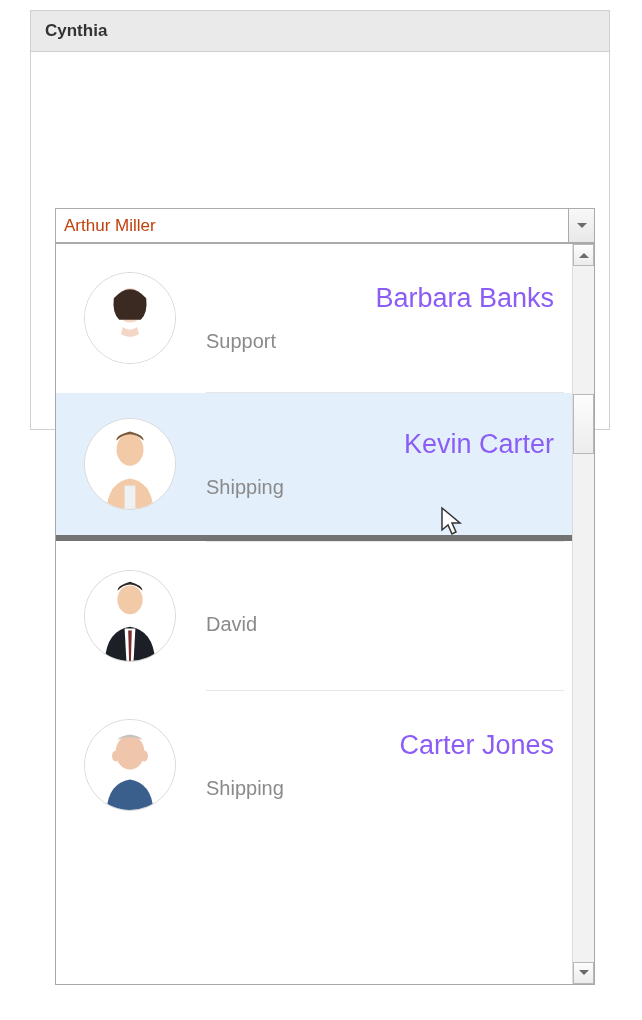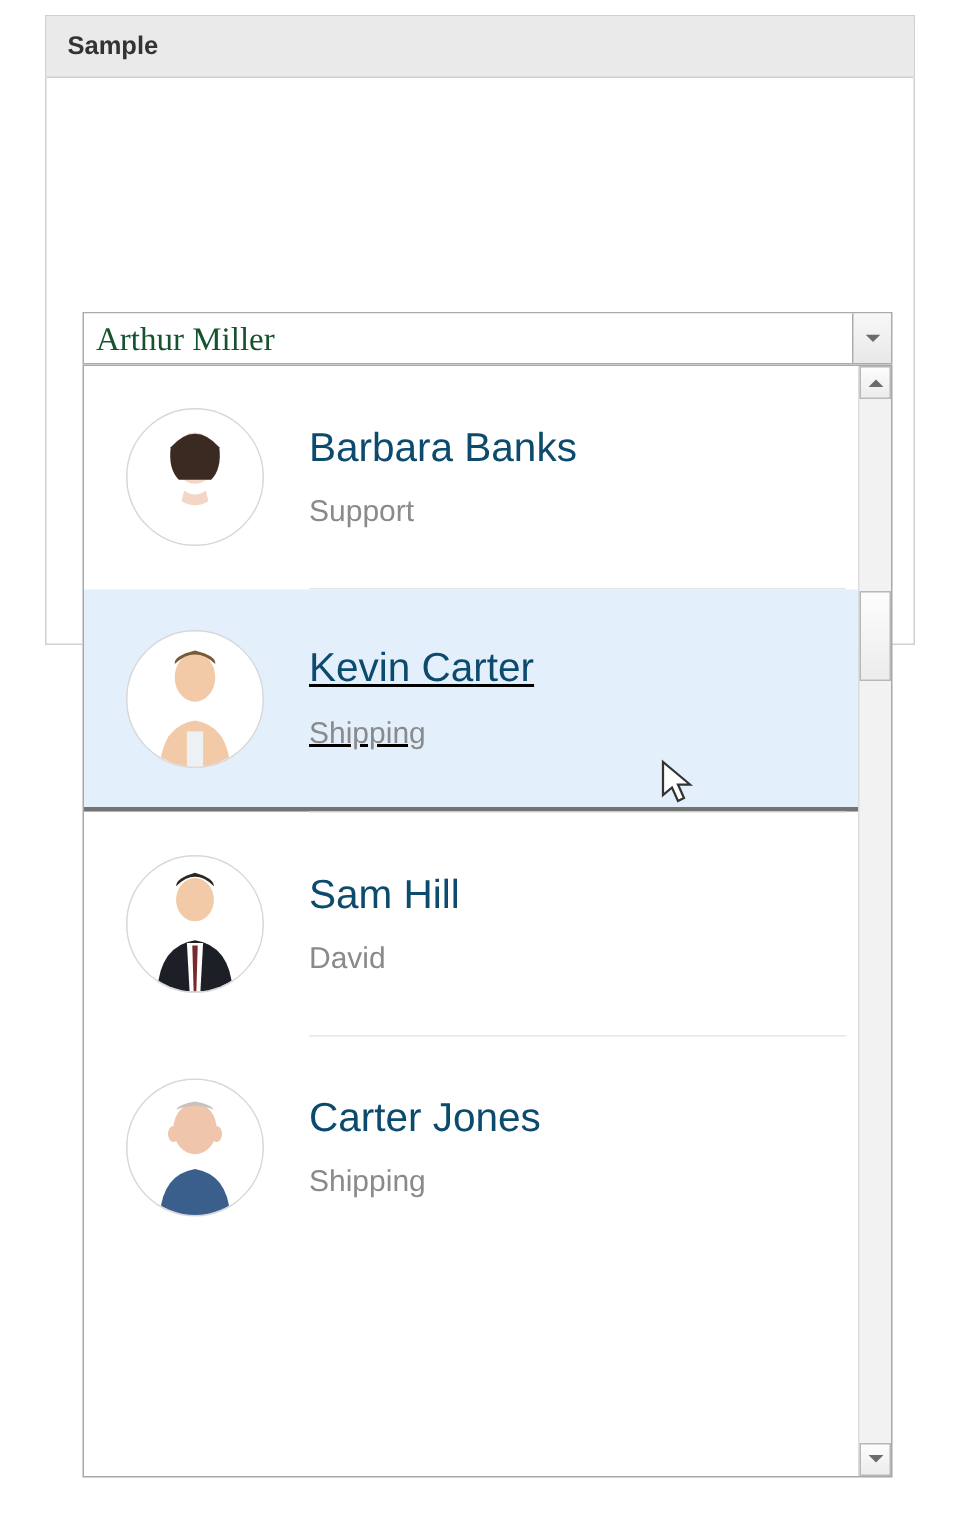--- a/index.html
+++ b/index.html
@@ -36,23 +36,23 @@
       height: 35px;
       border: 1px solid #ababab;
       background: #fff;
       display: flex;
       align-items: stretch;
     }
     .combo-input {
       flex: 1;
       border: none;
       padding: 0 8px;
-      font-size: 22px;
-      color: #14532d;
-      font-family: Liberation Serif, serif;
+      font-size: 17px;
+      color: #c2410c;
+      font-family: Liberation Sans, sans-serif;
       outline: none;
     }
     .combo-button {
       width: 26px;
       background: linear-gradient(#f8f8f8, #e8e8e8);
       border-left: 1px solid #ababab;
       display: flex;
       align-items: center;
       justify-content: center;
     }
@@ -73,41 +73,41 @@
       overflow: hidden;
     }
     .list-item {
       display: flex;
       align-items: center;
       padding: 22px 18px 22px 28px;
       min-height: 148px;
     }
     .list-item.highlight {
       background: #e3f0fc;
-      border-bottom: 3px solid #737373;
-      text-decoration: underline;
+      border-bottom: 6px solid #737373;
     }
     .avatar {
       width: 92px;
       height: 92px;
       border-radius: 50%;
       border: 1px solid #d8d8d8;
       background: #f4f4f4;
       flex-shrink: 0;
       margin-right: 30px;
       overflow: hidden;
       position: relative;
     }
     .avatar svg { width: 100%; height: 100%; display: block; }
     .item-text { flex: 1; }
     .item-name {
       font-size: 27px;
-      color: #0c4a6e;
+      color: #8b5cf6;
       font-weight: 400;
       line-height: 1.15;
+      text-align: right;
     }
     .item-dept {
       font-size: 20px;
       color: #8a8a8a;
       margin-top: 16px;
     }
     .item-divider {
       margin-left: 150px;
       margin-right: 8px;
       height: 1px;
@@ -144,21 +144,21 @@
       left: 440px;
       top: 506px;
       z-index: 20;
       pointer-events: none;
     }
   </style>
 </head>
 <body>
 
 <div class="panel">
-  <div class="panel-header">Sample</div>
+  <div class="panel-header">Cynthia</div>
 </div>
 
 <div class="combo">
   <input class="combo-input" type="text" value="Arthur Miller" style="">
   <div class="combo-button">
     <svg width="10" height="6" viewBox="0 0 10 6">
         <path d="M0 0 L5 5 L10 0 Z" fill="#6b6b6b"></path>
       </svg>
   </div>
 </div>
@@ -208,21 +208,20 @@
         <svg viewBox="0 0 100 100">
           <rect width="100" height="100" fill="#ffffff"></rect>
           <ellipse cx="50" cy="32" rx="14" ry="16" fill="#f2caa8"></ellipse>
           <path d="M36 22 Q50 8 64 22 Q64 16 50 12 Q36 16 36 22 Z" fill="#2e2620"></path>
           <path d="M22 100 Q24 66 50 62 Q76 66 78 100 Z" fill="#1d1f26"></path>
           <path d="M44 64 L56 64 L54 100 L46 100 Z" fill="#ffffff"></path>
           <path d="M48 66 L52 66 L51 100 L49 100 Z" fill="#7a2a2a"></path>
         </svg>
       </div>
       <div class="item-text">
-        <div class="item-name">Sam Hill</div>
         <div class="item-dept">David</div>
       </div>
     </div>
     <div class="item-divider"></div>
 
     <div class="list-item">
       <div class="avatar">
         <svg viewBox="0 0 100 100">
           <rect width="100" height="100" fill="#ffffff"></rect>
           <ellipse cx="50" cy="36" rx="16" ry="19" fill="#efc6ab"></ellipse>

